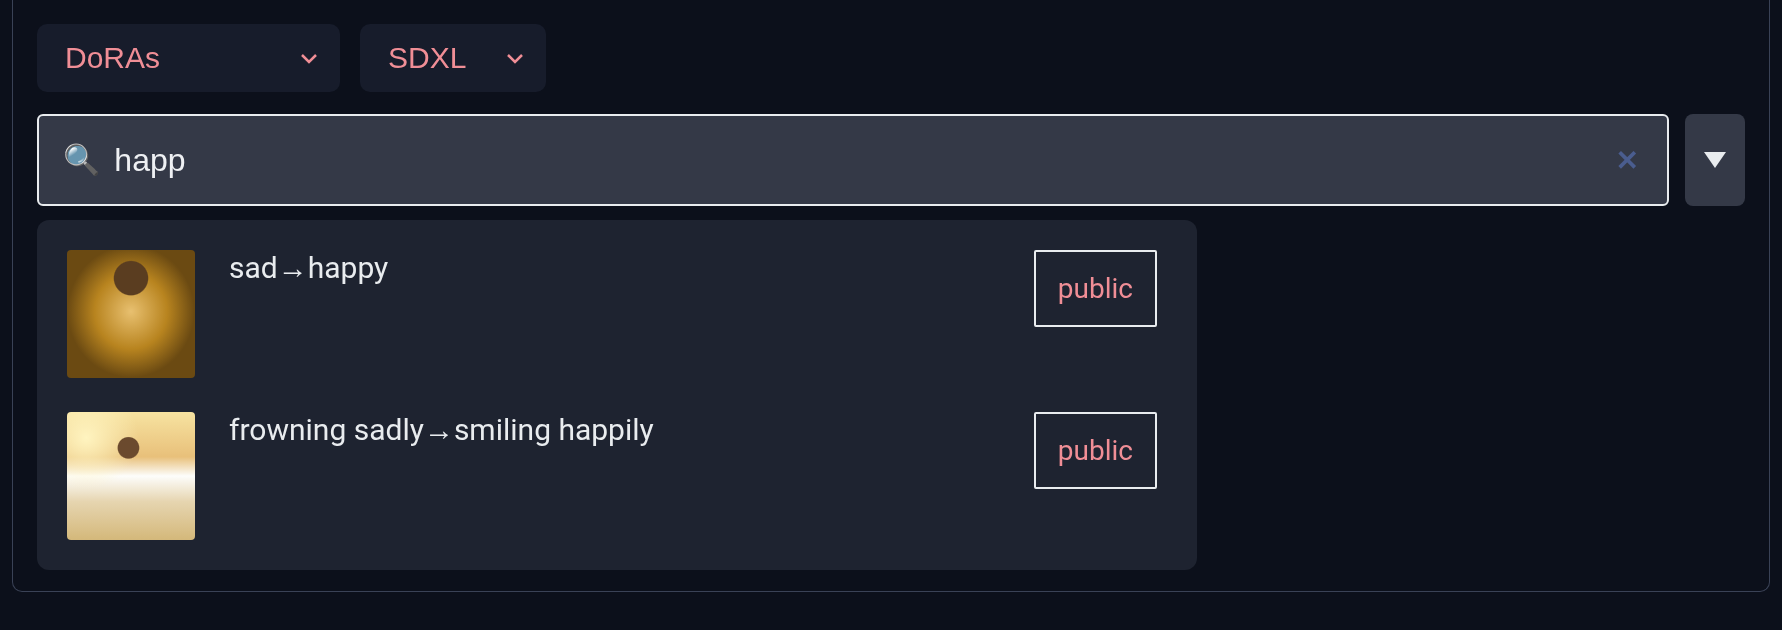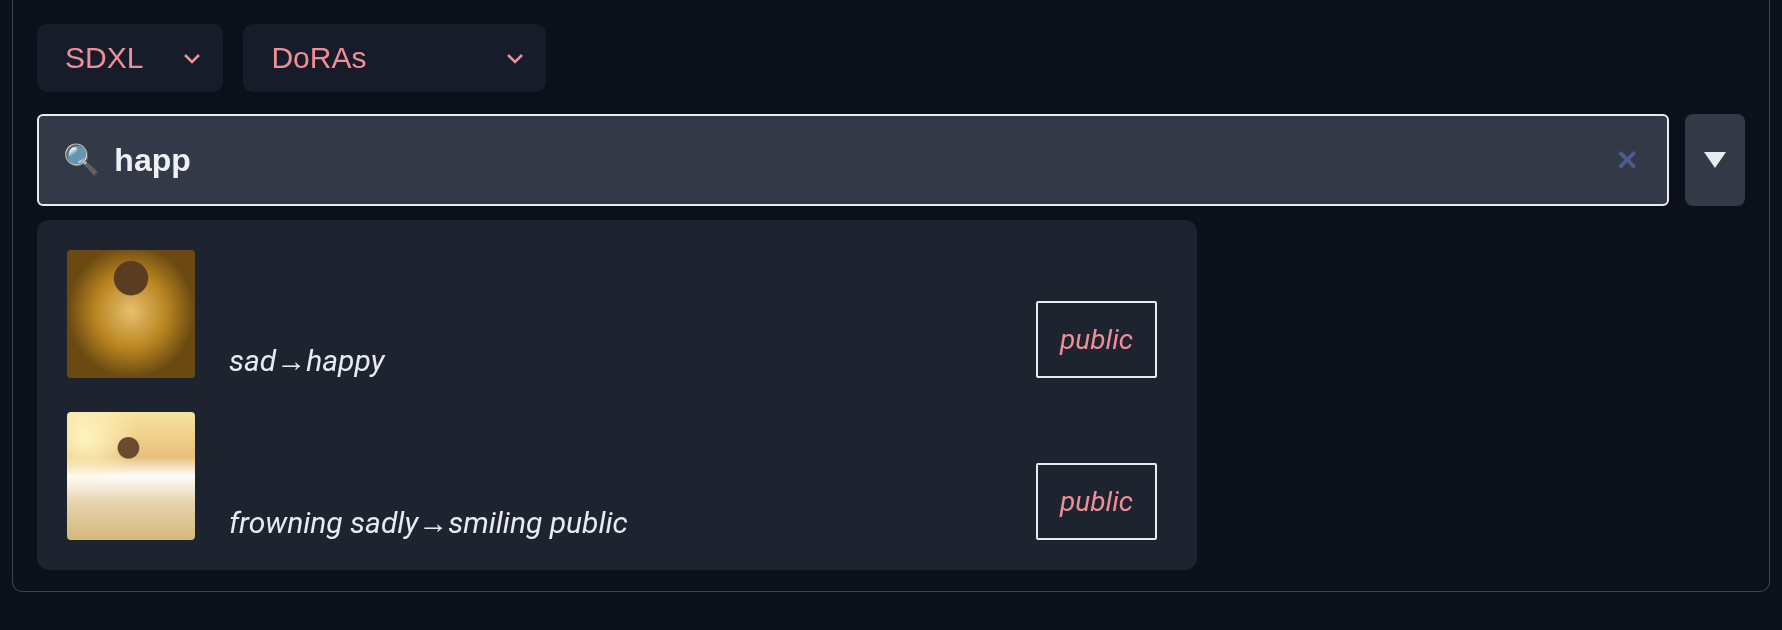--- a/index.html
+++ b/index.html
@@ -73,21 +73,21 @@
     filter: grayscale(0.1);
     line-height: 1;
   }
   .search-input {
     flex: 1;
     background: transparent;
     border: none;
     outline: none;
     color: #eef0f3;
     font-size: 32px;
-    font-weight: 700;
+    font-weight: 400;
   }
   .clear-btn {
     color: #4a5d8f;
     font-size: 28px;
     font-weight: 700;
     cursor: pointer;
     padding: 0 8px;
     user-select: none;
   }
   .expand-btn {
@@ -109,25 +109,24 @@
 
   .results {
     margin-top: 14px;
     width: 1160px;
     background: #1e2330;
     border-radius: 12px;
     padding: 20px 20px;
   }
   .result-item {
     display: flex;
-    align-items: flex-end;
+    align-items: flex-start;
     padding: 10px 10px;
     cursor: pointer;
     gap: 34px;
-    font-style: italic;
   }
   .result-item + .result-item { margin-top: 14px; }
   .thumb {
     width: 128px;
     height: 128px;
     border-radius: 4px;
     flex-shrink: 0;
   }
   .thumb.gold {
     background:
@@ -156,30 +155,30 @@
     background: transparent;
     margin-right: 10px;
   }
 </style>
 </head>
 <body>
 
 <div class="panel">
 
   <div class="top-row">
-    <button class="dropdown-btn">
-      <span class="label">SDXL</span>
+    <button class="dropdown-btn wide">
+      <span class="label">DoRAs</span>
       <span class="chev">
         <svg width="18" height="12" viewBox="0 0 18 12">
             <path d="M2 3 L9 10 L16 3"></path>
           </svg>
       </span>
     </button>
-    <button class="dropdown-btn wide">
-      <span class="label">DoRAs</span>
+    <button class="dropdown-btn">
+      <span class="label">SDXL</span>
       <span class="chev">
         <svg width="18" height="12" viewBox="0 0 18 12">
             <path d="M2 3 L9 10 L16 3"></path>
           </svg>
       </span>
     </button>
   </div>
 
   <div class="search-row">
     <div class="search-box">
@@ -193,18 +192,18 @@
   </div>
 
   <div class="results">
     <div class="result-item">
       <div class="thumb gold"></div>
       <div class="result-label">sad→happy</div>
       <div class="badge">public</div>
     </div>
     <div class="result-item">
       <div class="thumb beach"></div>
-      <div class="result-label">frowning sadly→smiling public</div>
+      <div class="result-label">frowning sadly→smiling happily</div>
       <div class="badge">public</div>
     </div>
   </div>
 
 </div>
 
 </body></html>

